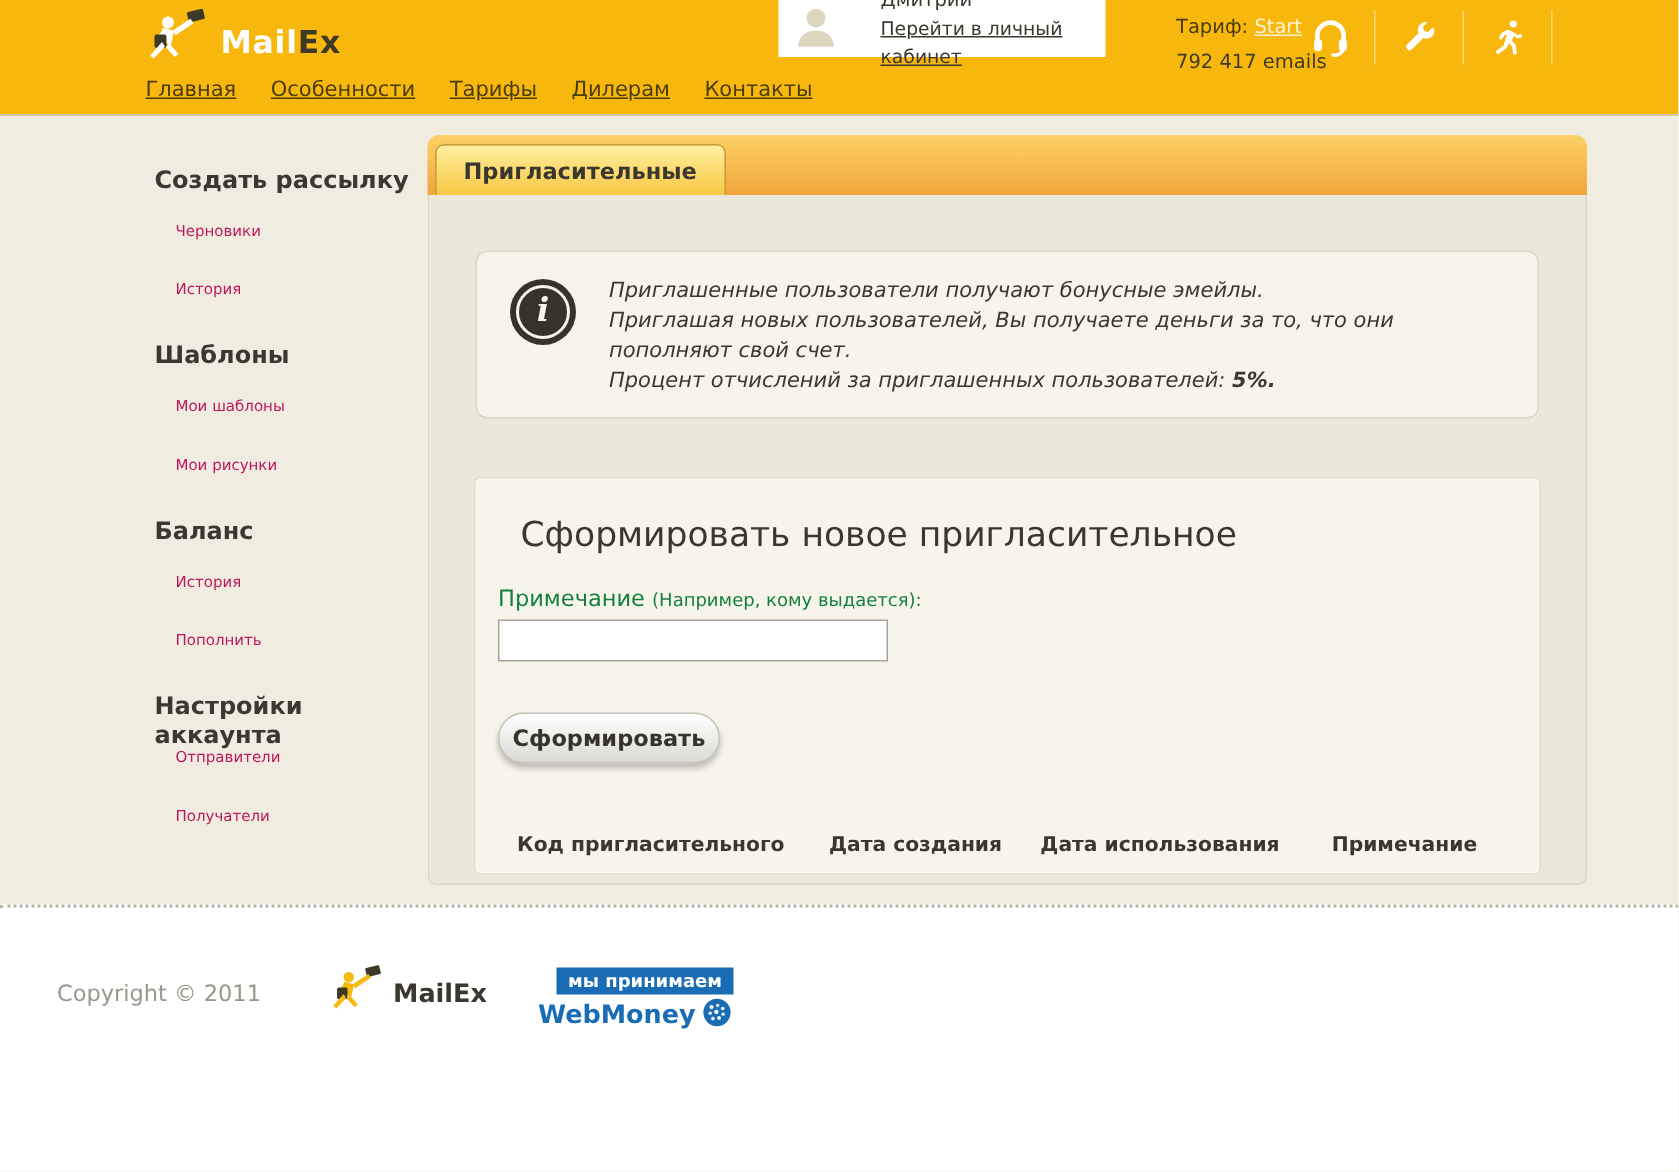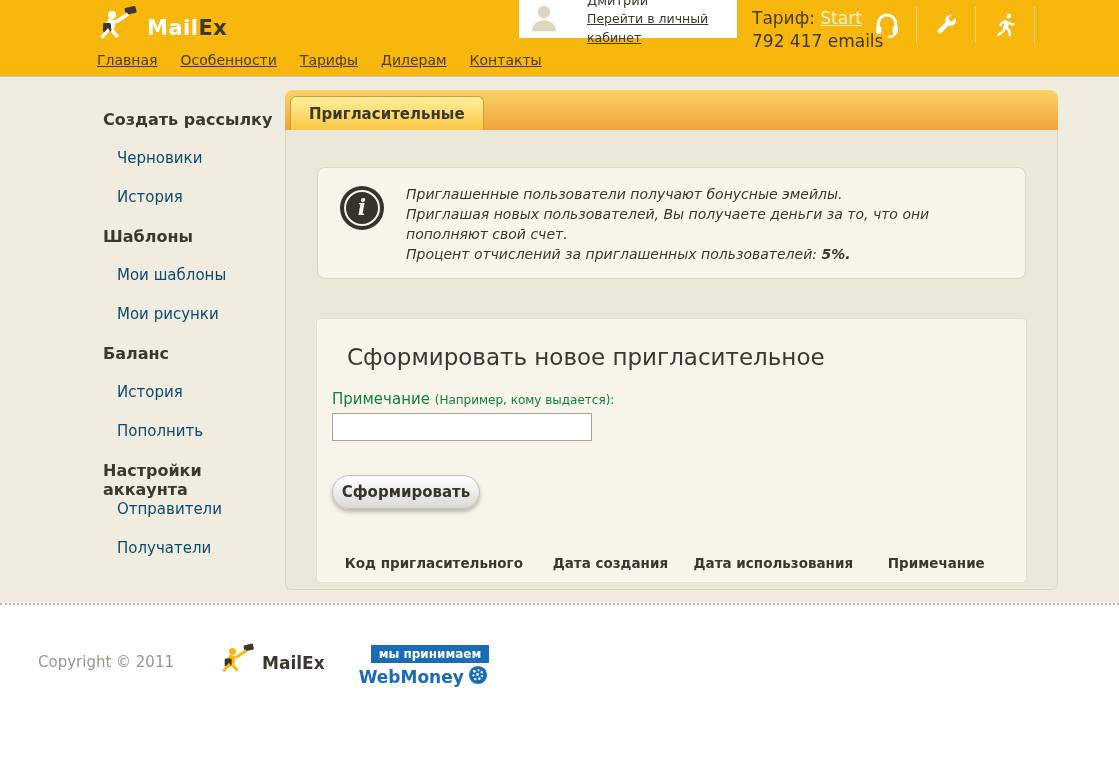--- a/index.html
+++ b/index.html
@@ -11,35 +11,35 @@
   .logo { position:absolute; left:93px; top:6px; display:flex; align-items:center; gap:8px; cursor:pointer; }
   .logo-text { font-size:21px; font-weight:bold; letter-spacing:0.5px; }
   .logo-text .p1 { color:#ffffff; }
   .logo-text .p2 { color:#3e3927; }
   .nav { position:absolute; left:97px; top:52px; display:flex; gap:23px; }
   .nav a { font-size:14px; color:#4a3d08; text-decoration:underline; cursor:pointer; }
   .user-box { position:absolute; left:519px; top:0; width:218px; height:38px; background:#ffffff;
               display:flex; align-items:center; gap:26px; padding:2px 8px; cursor:pointer; }
   .user-name { font-size:13px; color:#3a372e; line-height:15px; }
   .user-link { font-size:12.5px; color:#3a372e; text-decoration:underline; line-height:15px; cursor:pointer; }
-  .tariff { position:absolute; left:752px; top:7px; font-size:17px; line-height:23px; }
+  .tariff { position:absolute; left:784px; top:7px; font-size:13px; line-height:23px; }
   .tariff .t-label { color:#4a3d08; }
   .tariff .t-plan { color:#fdf3d2; text-decoration:underline; cursor:pointer; }
   .tariff .t-emails { color:#3e3a28; }
   .header-icons { position:absolute; left:858px; top:5px; height:40px; display:flex; align-items:center; }
   .hicon { width:58px; display:flex; justify-content:center; align-items:center; cursor:pointer; }
   .vdiv { width:1px; height:36px; background:rgba(255,255,255,0.45); }
 
   
   .main { height:526px; background:#f0ede0; display:flex; padding:13px 61px 13px 80px; }
 
   
   .sidebar { width:205px; padding-top:20px; }
   .side-title { height:39px; font-size:16px; font-weight:bold; color:#3b382f; padding-left:23px; }
-  .side-item { height:39px; font-size:15px; color:#0c4a6e; padding-left:37px; cursor:pointer; }
+  .side-item { height:39px; font-size:10px; color:#be185d; padding-left:37px; cursor:pointer; }
 
   
   .content { width:773px; }
   .tabstrip { height:40px; background:linear-gradient(#fcd266,#f1a43c);
               border-radius:8px 8px 0 0; display:flex; align-items:flex-end; padding-left:5px; }
   .tab { height:34px; display:flex; align-items:center; padding:0 18px; margin-right:6px;
          border-radius:6px 6px 0 0; font-size:15px; cursor:pointer; }
   .tab-inactive { background:linear-gradient(#ffffff,#f3f1e9); border:1px solid #b9b5a5; border-bottom:none; color:#4a463c; }
   .tab-active { background:linear-gradient(#ffee9e,#f8c844); border:1px solid #c89f35; border-bottom:none;
                 color:#3a372e; font-weight:bold; }

